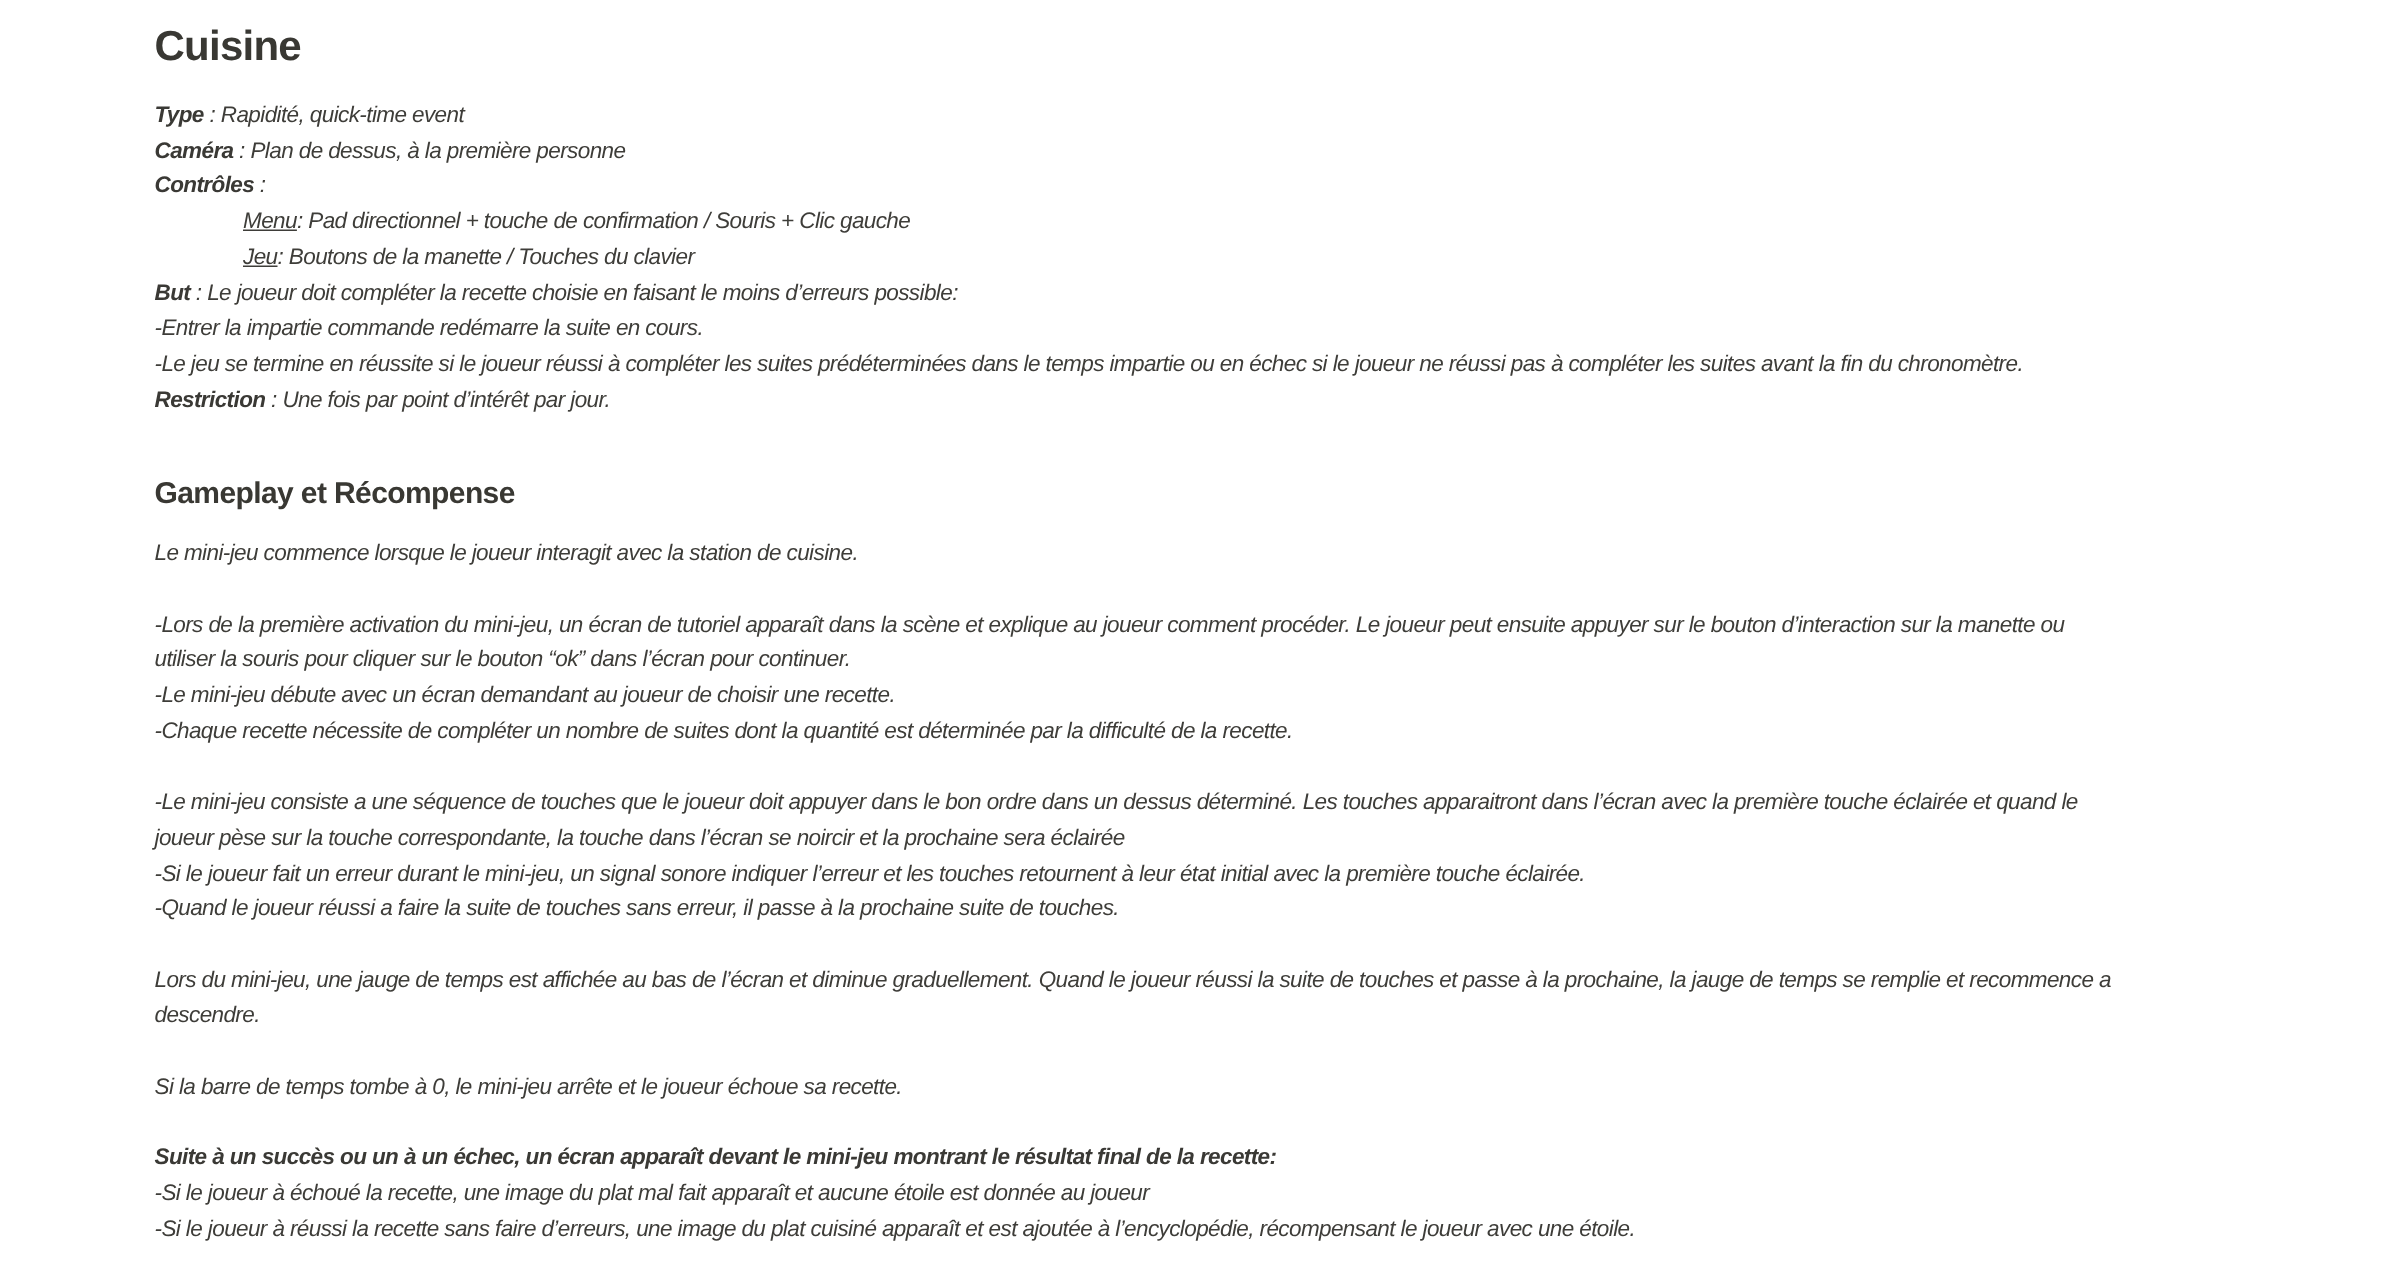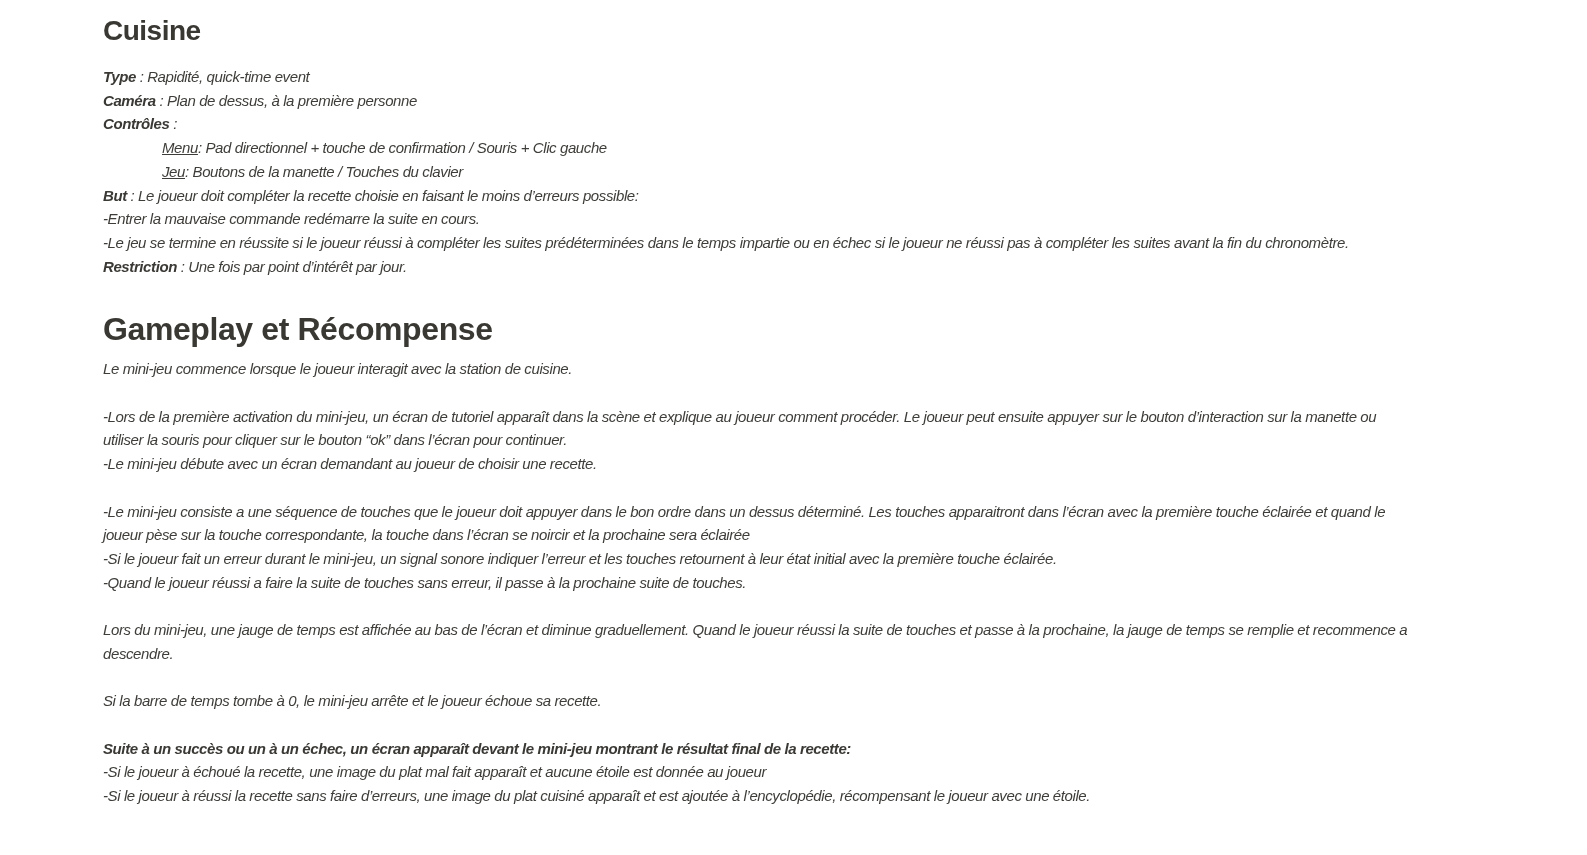--- a/index.html
+++ b/index.html
@@ -23,21 +23,21 @@
   }
   h1.title {
     font-size: 28px;
     letter-spacing: -0.5px;
     color: #393833;
     margin: 4px 0 17px 0;
     line-height: 34px;
     font-weight: bold;
   }
   h2.section {
-    font-size: 32px;
+    font-size: 20px;
     letter-spacing: -0.4px;
     color: #393833;
     margin: 36px 0 13px 0;
     line-height: 30px;
     font-weight: bold;
   }
   .line {
     line-height: 23.7px;
     min-height: 23.7px;
     font-style: italic;
@@ -68,34 +68,35 @@
   <div class="line"><b>Caméra</b><span> : </span><span>Plan de dessus, à la première personne</span></div>
 
   <div class="line"><b>Contrôles</b><span> :</span></div>
 
   <div class="line indent"><span class="u">Menu</span><span>: </span><span>Pad directionnel + touche de confirmation / Souris + Clic gauche</span></div>
 
   <div class="line indent"><span class="u">Jeu</span><span>: </span><span>Boutons de la manette / Touches du clavier</span></div>
 
   <div class="line"><b>But</b><span> : </span><span>Le joueur doit compléter la recette choisie en faisant le moins d’erreurs possible:</span></div>
 
-  <div class="line">-Entrer la mauvaise commande redémarre la suite en cours.</div>
+  <div class="line">-Entrer la impartie commande redémarre la suite en cours.</div>
   <div class="line">-Le jeu se termine en réussite si le joueur réussi à compléter les suites prédéterminées dans le temps impartie ou en échec si le joueur ne réussi pas à compléter les suites avant la fin du chronomètre.</div>
 
   <div class="line"><b>Restriction</b><span> : </span><span>Une fois par point d’intérêt par jour.</span></div>
 
   <h2 class="section">Gameplay et Récompense</h2>
 
   <div class="line">Le mini-jeu commence lorsque le joueur interagit avec la station de cuisine.</div>
 
   <div class="gap"></div>
 
   <div class="line">-Lors de la première activation du mini-jeu, un écran de tutoriel apparaît dans la scène et explique au joueur comment procéder. Le joueur peut ensuite appuyer sur le bouton d’interaction sur la manette ou</div>
   <div class="line">utiliser la souris pour cliquer sur le bouton “ok” dans l’écran pour continuer.</div>
   <div class="line">-Le mini-jeu débute avec un écran demandant au joueur de choisir une recette.</div>
+  <div class="line">-Chaque recette nécessite de compléter un nombre de suites dont la quantité est déterminée par la difficulté de la recette.</div>
 
   <div class="gap"></div>
 
   <div class="line">-Le mini-jeu consiste a une séquence de touches que le joueur doit appuyer dans le bon ordre dans un dessus déterminé. Les touches apparaitront dans l’écran avec la première touche éclairée et quand le</div>
   <div class="line">joueur pèse sur la touche correspondante, la touche dans l’écran se noircir et la prochaine sera éclairée</div>
   <div class="line">-Si le joueur fait un erreur durant le mini-jeu, un signal sonore indiquer l’erreur et les touches retournent à leur état initial avec la première touche éclairée.</div>
   <div class="line">-Quand le joueur réussi a faire la suite de touches sans erreur, il passe à la prochaine suite de touches.</div>
 
   <div class="gap"></div>
 

